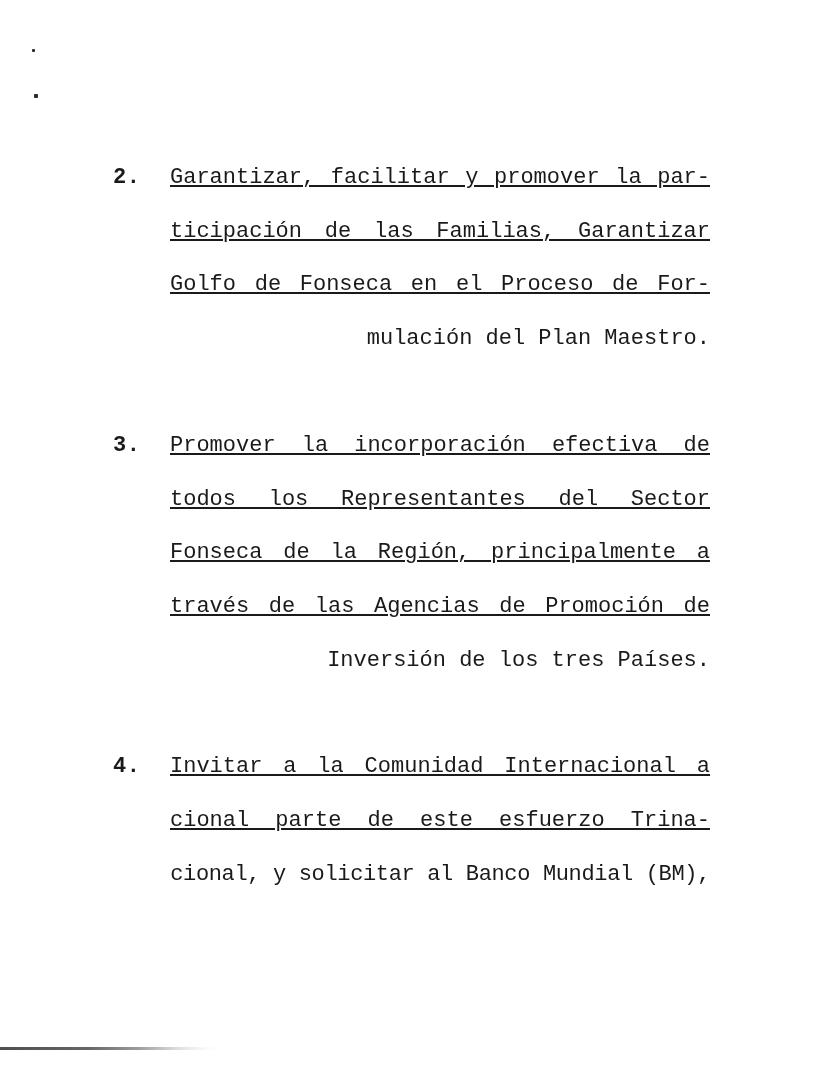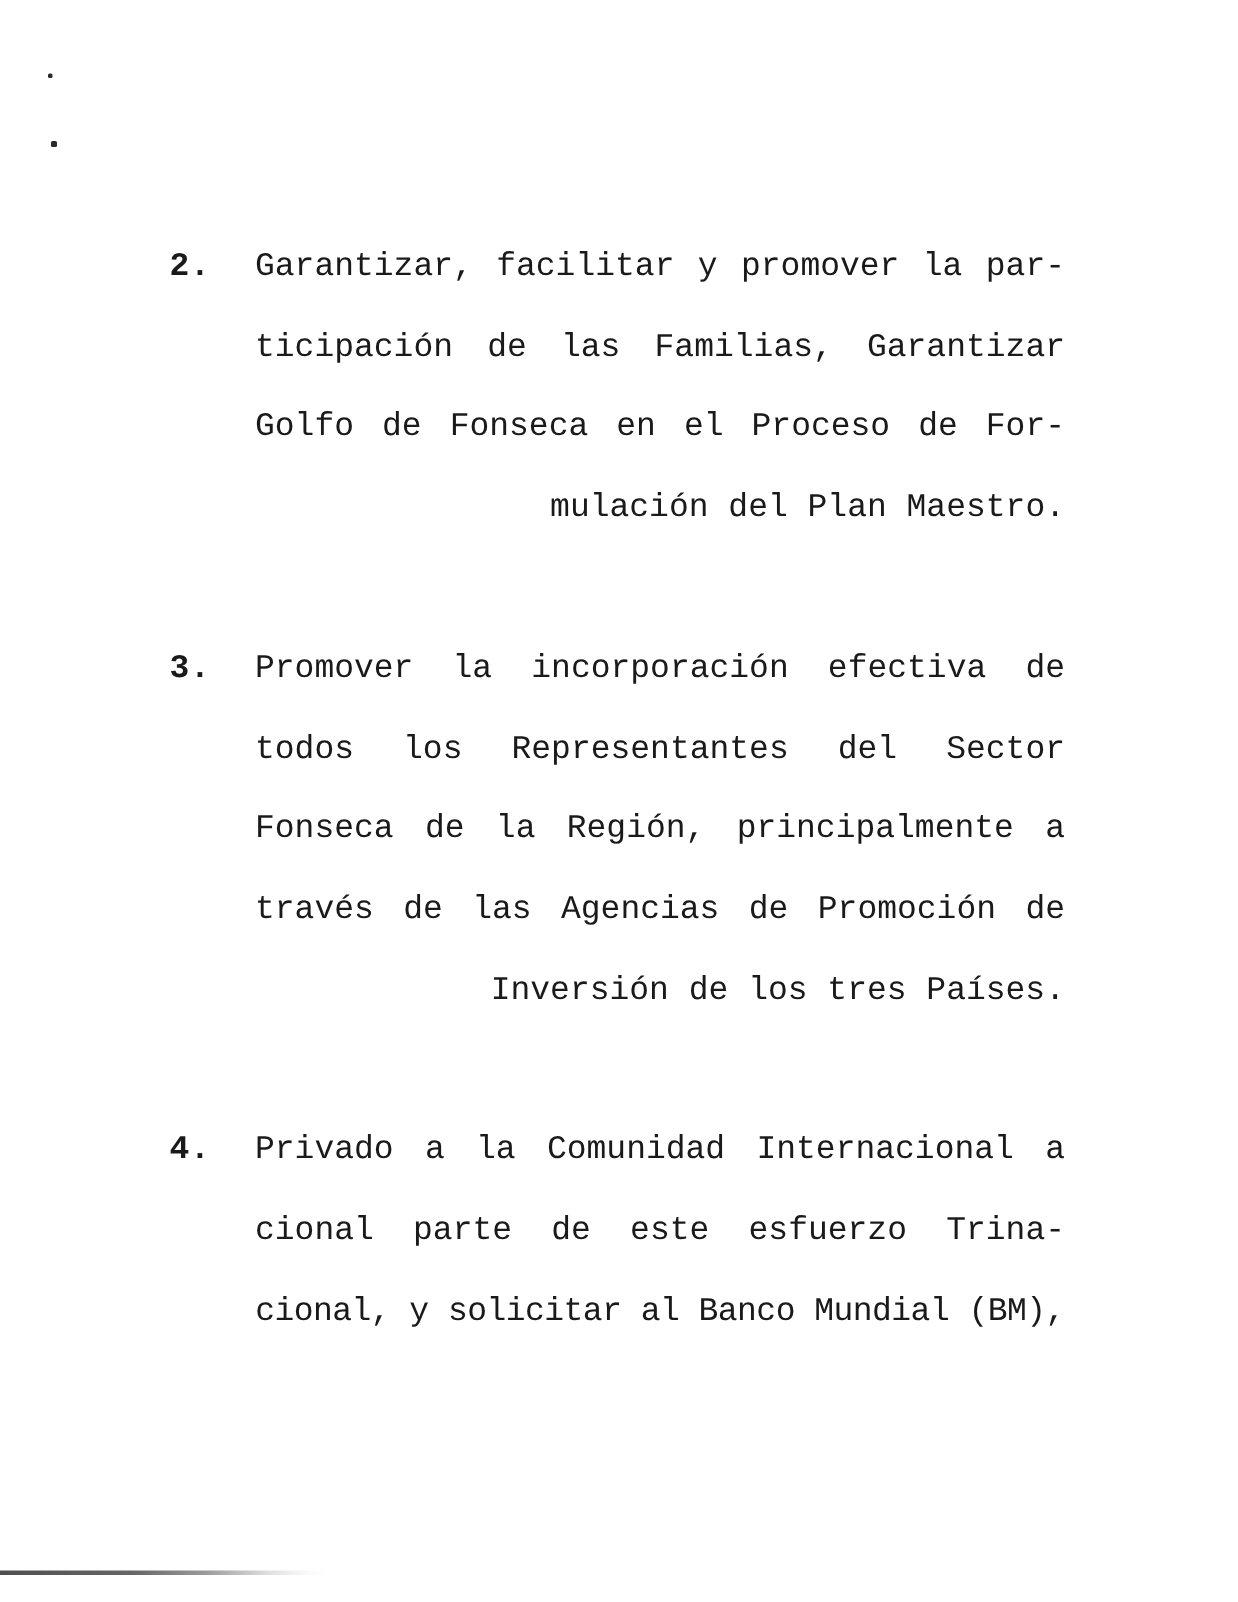--- a/index.html
+++ b/index.html
@@ -51,28 +51,29 @@
   }
   .line {
     font-size: 22px;
     line-height: 53.7px;
     white-space: normal;
   }
   
   .line.j {
     text-align: justify;
     text-align-last: justify;
+    text-decoration: underline;
   }
   
   .line.p {
     text-align: right;
   }
   
   .line.t {
-    text-align: center;
+    text-align: right;
     letter-spacing: -0.35px;
     white-space: nowrap;
   }
 
   
   .footer-rule {
     position: absolute;
     left: 0;
     top: 1047px;
     width: 220px;
@@ -113,21 +114,21 @@
         <div class="line j">todos los Representantes del Sector</div>
         <div class="line j">Fonseca de la Región, principalmente a</div>
         <div class="line j">través de las Agencias de Promoción de</div>
         <div class="line p">Inversión de los tres Países.</div>
       </div>
     </div>
 
     <div class="item">
       <div class="num">4.</div>
       <div class="lines">
-        <div class="line j">Privado a la Comunidad Internacional a</div>
+        <div class="line j">Invitar a la Comunidad Internacional a</div>
         <div class="line j">cional parte de este esfuerzo Trina-</div>
         <div class="line t">cional, y solicitar al Banco Mundial (BM),</div>
       </div>
     </div>
 
   </div>
 
   <div class="footer-rule"></div>
 
 </div>

